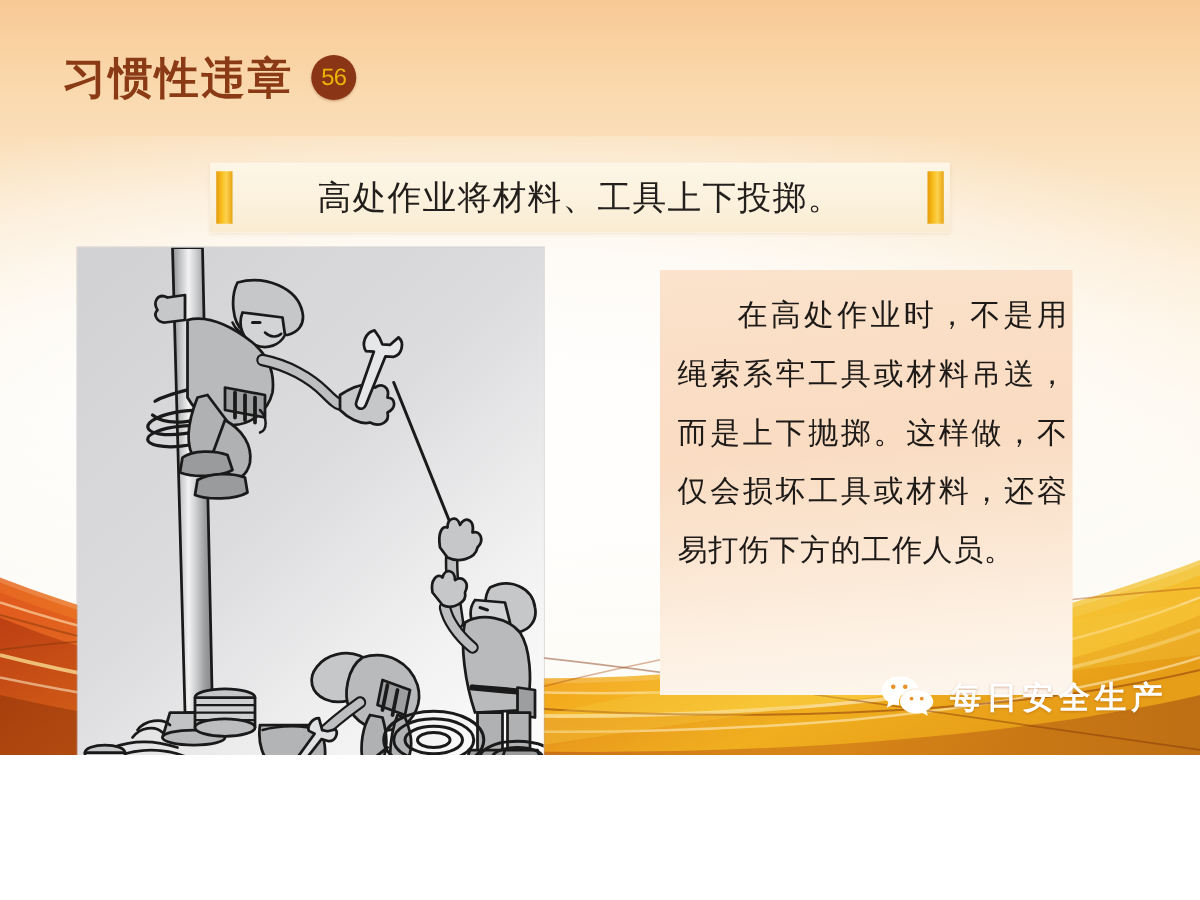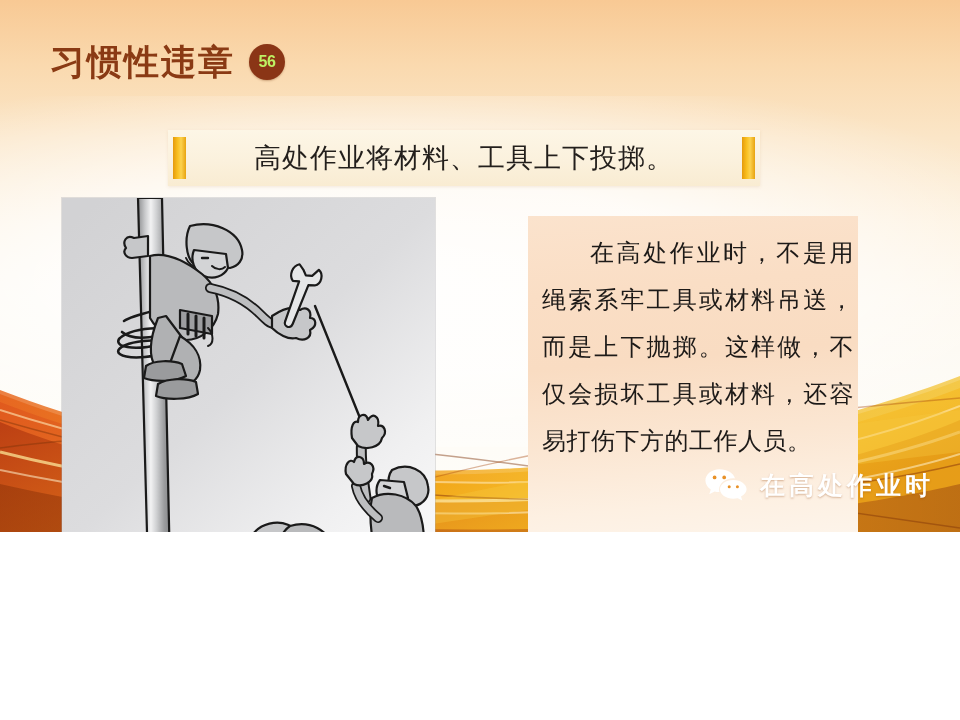--- a/index.html
+++ b/index.html
@@ -8,21 +8,21 @@
     padding: 0;
     background: #ffffff;
   }
   body {
     font-family: "Liberation Serif", "DejaVu Serif", serif;
   }
 
   .slide {
     position: relative;
     width: 960px;
-    height: 532px;
+    height: 604px;
     overflow: hidden;
     background: linear-gradient(180deg,
         #f8c994 0%,
         #fad9ae 12%,
         #fbe6c8 26%,
         #fdf1de 42%,
         #fdf7ec 56%,
         #fdfaf3 70%,
         #fefcf7 84%,
         #fefdfa 100%);
@@ -69,24 +69,24 @@
     color: #8a3a14;
     letter-spacing: 2px;
     line-height: 1;
     white-space: nowrap;
   }
   .header-badge {
     width: 36px;
     height: 36px;
     border-radius: 50%;
     background: #8a3516;
-    color: #bef264;
+    color: #eab308;
     font-family: "Liberation Sans", "DejaVu Sans", sans-serif;
-    font-size: 16px;
-    font-weight: bold;
+    font-size: 19px;
+    font-weight: normal;
     display: flex;
     align-items: center;
     justify-content: center;
     line-height: 1;
     letter-spacing: -0.5px;
     box-shadow: 0 1px 2px rgba(120,60,20,0.35);
   }
 
   
   .banner {
@@ -427,16 +427,16 @@
                C15.2,23.3 15.1,22.4 15.1,21.6 C15.1,15.3 21.4,10.3 29.1,10.3
                C29.8,10.3 30.4,10.3 31.0,10.4 C29.7,5.1 23.2,1.2 15.4,1.2 Z" fill="#ffffff"></path>
       <circle cx="10.6" cy="9.4" r="1.85" fill="#e89128"></circle>
       <circle cx="20.2" cy="9.4" r="1.85" fill="#e89128"></circle>
       <path d="M42.6,21.3 C42.6,16.1 36.6,11.9 29.3,11.9 C22.0,11.9 16.0,16.1 16.0,21.3
                C16.0,26.5 22.0,30.7 29.3,30.7 C30.8,30.7 32.3,30.5 33.7,30.2
                L38.3,32.6 L37.0,28.5 C40.4,26.7 42.6,24.2 42.6,21.3 Z" fill="#ffffff"></path>
       <circle cx="25.2" cy="18.8" r="1.5" fill="#e89128"></circle>
       <circle cx="33.4" cy="18.8" r="1.5" fill="#e89128"></circle>
     </svg>
-    <span class="footer-text">在高处作业时</span>
+    <span class="footer-text">每日安全生产</span>
   </div>
 
 </div>
 
 </body></html>

